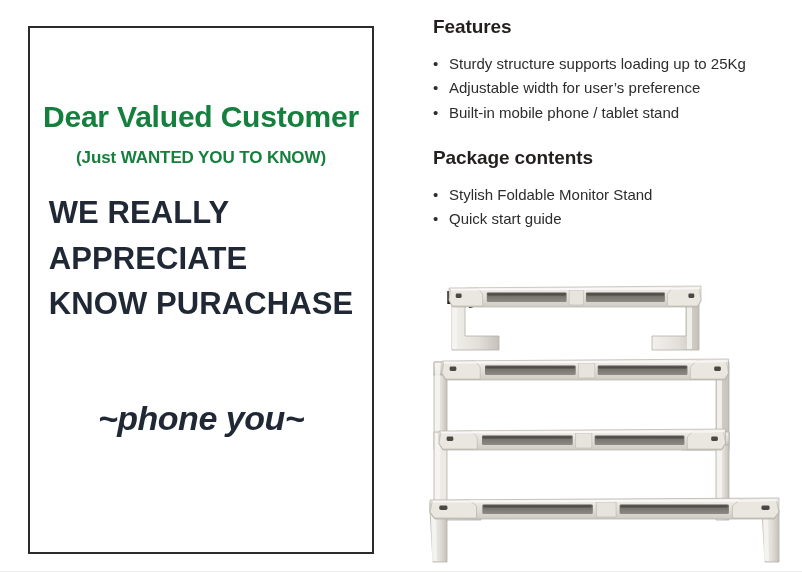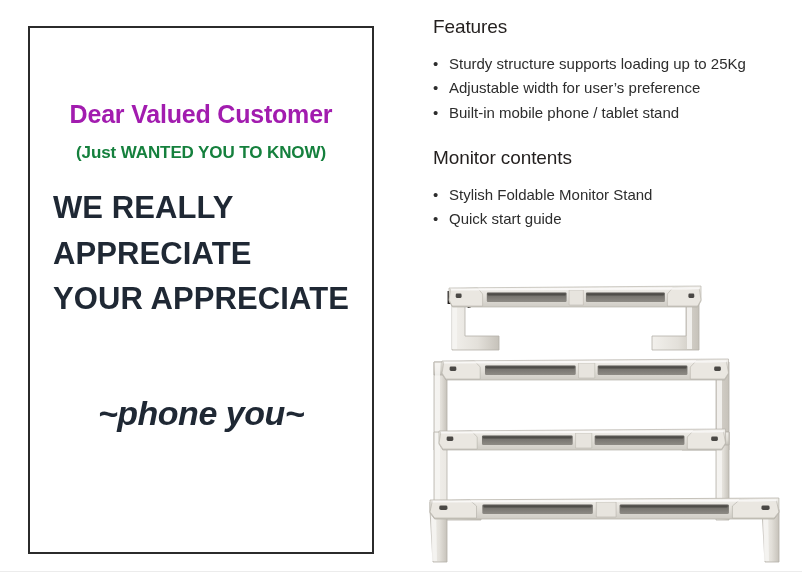--- a/index.html
+++ b/index.html
@@ -29,23 +29,23 @@
     left: 28px; top: 26px;
     width: 346px; height: 528px;
     background: #ffffff;
     border: 2px solid #2b2b2b;
     display: flex;
     flex-direction: column;
     align-items: center;
   }
   .ty-greeting {
     margin-top: 72px;
-    font-size: 25px;
-    font-weight: bold;
-    color: #a21caf;
+    font-size: 30px;
+    font-weight: bold;
+    color: #15803d;
     letter-spacing: -0.2px;
     white-space: nowrap;
   }
   .ty-subtitle {
     margin-top: 14px;
     font-size: 17px;
     font-weight: bold;
     color: #15803d;
     letter-spacing: -0.1px;
     white-space: nowrap;
@@ -71,21 +71,21 @@
   }
 
   
   .info-panel {
     position: absolute;
     left: 424px; top: 0;
     width: 378px; height: 572px;
   }
   .section-heading {
     font-size: 19px;
-    font-weight: normal;
+    font-weight: bold;
     color: #231f1e;
     letter-spacing: -0.1px;
   }
   .h-features   { position: absolute; left: 9px; top: 16px; }
   .h-package    { position: absolute; left: 9px; top: 147px; }
   .h-layout     { position: absolute; left: 22px; top: 255px; margin-top: 32px; }
 
   .bullet-list { position: absolute; left: 9px; list-style: none; }
   .bl-features { top: 52px; }
   .bl-package  { top: 183px; }
@@ -120,21 +120,21 @@
 <div id="page">
 
   <div class="thankyou-card">
     <div class="ty-greeting">Dear Valued Customer</div>
 
     <div class="ty-subtitle">(Just WANTED YOU TO KNOW)</div>
 
     <div class="ty-headline">
       <span class="hl-line">WE REALLY</span>
       <span class="hl-line">APPRECIATE</span>
-      <span class="hl-line">YOUR APPRECIATE</span>
+      <span class="hl-line">KNOW PURACHASE</span>
     </div>
 
     <div class="ty-signoff">~phone you~</div>
   </div>
 
   <div class="info-panel">
 
     <div class="section-heading h-features">Features</div>
 
     <ul class="bullet-list bl-features">
@@ -145,21 +145,21 @@
       <li>
         <span class="dot">•</span>
         <span>Adjustable width for user’s preference</span>
       </li>
       <li>
         <span class="dot">•</span>
         <span>Built-in mobile phone / tablet stand</span>
       </li>
     </ul>
 
-    <div class="section-heading h-package">Monitor contents</div>
+    <div class="section-heading h-package">Package contents</div>
 
     <ul class="bullet-list bl-package">
       <li>
         <span class="dot">•</span>
         <span>Stylish Foldable Monitor Stand</span>
       </li>
       <li>
         <span class="dot">•</span>
         <span>Quick start guide</span>
       </li>

